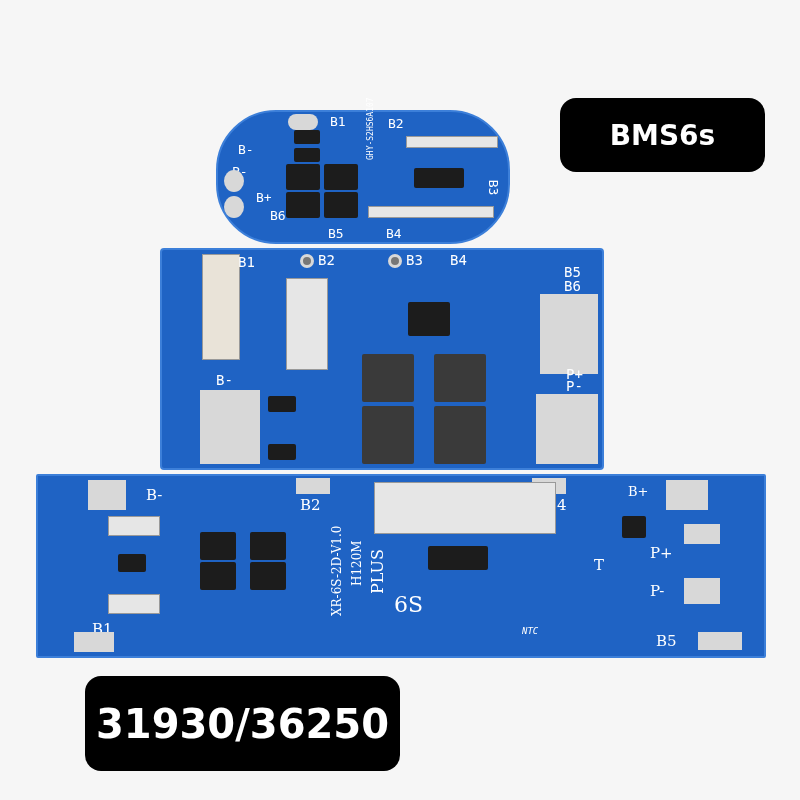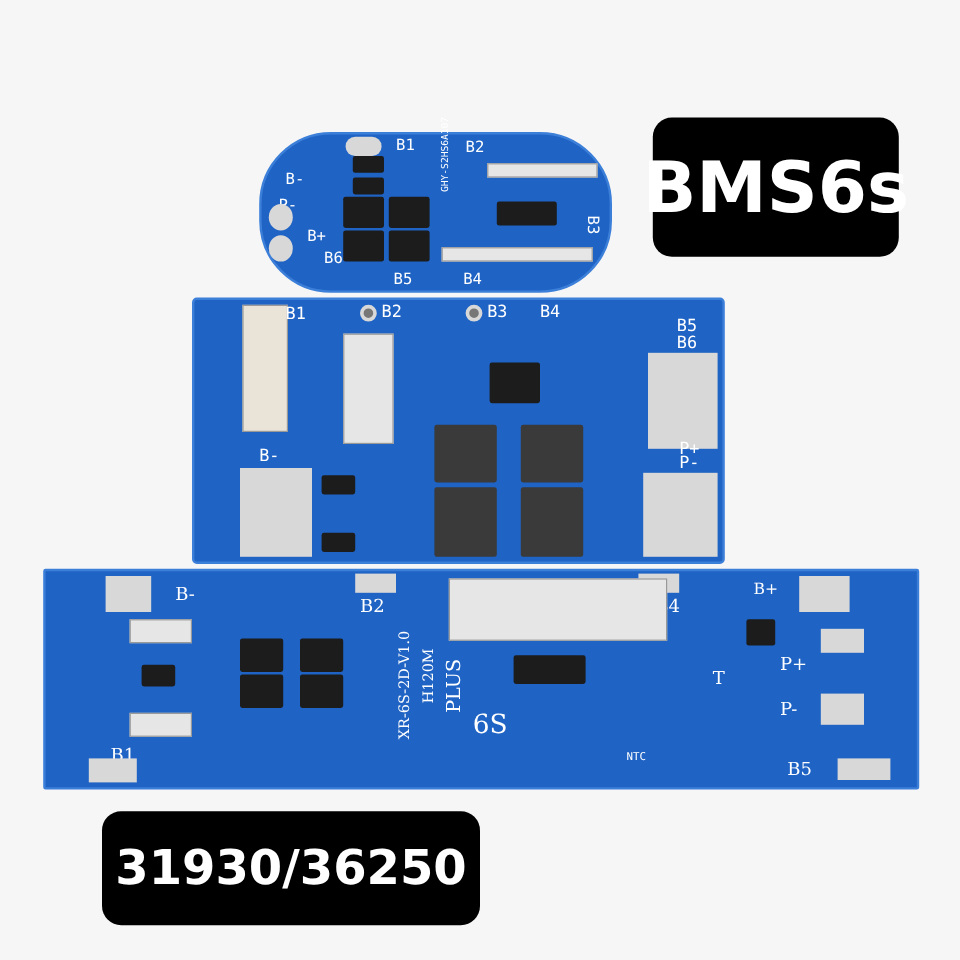--- a/index.html
+++ b/index.html
@@ -8,21 +8,21 @@
   .pcb{position:absolute;background:#1f63c4;border:2px solid #3c7fd9;}
   .silk{position:absolute;color:#fff;font-size:13px;font-family:"DejaVu Sans Mono",monospace;}
   .pad{position:absolute;background:#d8d8d8;border-radius:4px;}
   .chip{position:absolute;background:#1c1c1c;border-radius:2px;}
   .smd{position:absolute;background:#e6e6e6;border:1px solid #999;}
   .hole{position:absolute;border-radius:50%;background:#777;border:3px solid #d8d8d8;}
 </style>
 </head>
 <body>
 
-<div class="label" style="left:544px;top:98px;width:205px;height:116px;font-size:59px;">
+<div class="label" style="left:560px;top:98px;width:205px;height:74px;font-size:28px;">
   <span>BMS6s</span>
 </div>
 
 <div class="label" style="left:85px;top:676px;width:315px;height:95px;font-size:40px;">
   <span>31930/36250</span>
 </div>
 
 <div class="pcb" style="left:216px;top:110px;width:290px;height:130px;border-radius:60px;">
   <div class="pad" style="left:70px;top:2px;width:30px;height:16px;border-radius:8px;"></div>
   <span class="silk" style="left:112px;top:2px;">B1</span>
@@ -89,21 +89,21 @@
   <div class="pad" style="left:660px;top:156px;width:44px;height:18px;border-radius:0;"></div>
   <span class="silk" style="left:612px;top:68px;font-family:'DejaVu Serif',serif;font-size:15px;">P+</span>
   <div class="pad" style="left:646px;top:48px;width:36px;height:20px;border-radius:0;"></div>
   <span class="silk" style="left:612px;top:106px;font-family:'DejaVu Serif',serif;font-size:15px;">P-</span>
   <div class="pad" style="left:646px;top:102px;width:36px;height:26px;border-radius:0;"></div>
   <span class="silk" style="left:556px;top:80px;font-family:'DejaVu Serif',serif;font-size:15px;">T</span>
   <span class="silk" style="left:356px;top:116px;font-family:'DejaVu Serif',serif;font-size:22px;">6S</span>
   <span class="silk" style="left:330px;top:118px;font-family:'DejaVu Serif',serif;font-size:16px;transform:rotate(-90deg);transform-origin:left top;">PLUS</span>
   <span class="silk" style="left:312px;top:110px;font-family:'DejaVu Serif',serif;font-size:12px;transform:rotate(-90deg);transform-origin:left top;">H120M</span>
   <span class="silk" style="left:292px;top:140px;font-family:'DejaVu Serif',serif;font-size:12px;transform:rotate(-90deg);transform-origin:left top;">XR-6S-2D-V1.0</span>
-  <span class="silk" style="left:484px;top:150px;font-size:9px;">NTC</span>
+  <span class="silk" style="left:484px;top:150px;font-size:9px;font-style:italic;">NTC</span>
   <div class="chip" style="left:162px;top:56px;width:36px;height:28px;"></div>
   <div class="chip" style="left:212px;top:56px;width:36px;height:28px;"></div>
   <div class="chip" style="left:162px;top:86px;width:36px;height:28px;"></div>
   <div class="chip" style="left:212px;top:86px;width:36px;height:28px;"></div>
   <div class="chip" style="left:390px;top:70px;width:60px;height:24px;"></div>
   <div class="chip" style="left:584px;top:40px;width:24px;height:22px;"></div>
   <div class="smd" style="left:336px;top:6px;width:180px;height:50px;"></div>
   <div class="smd" style="left:70px;top:40px;width:50px;height:18px;"></div>
   <div class="chip" style="left:80px;top:78px;width:28px;height:18px;"></div>
   <div class="smd" style="left:70px;top:118px;width:50px;height:18px;"></div>

